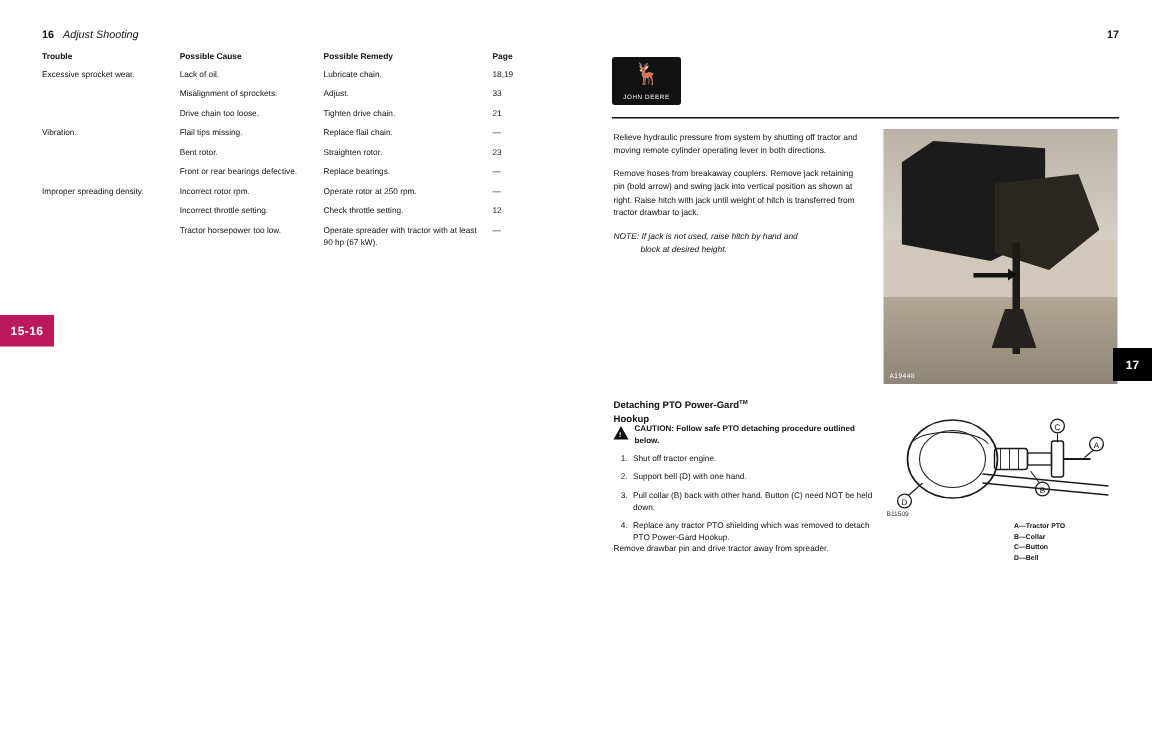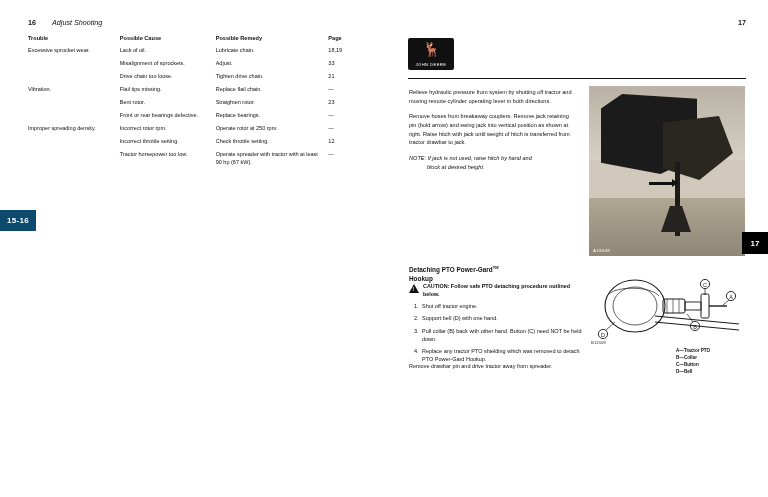--- a/index.html
+++ b/index.html
@@ -33,21 +33,21 @@
   .lp-header {
     position: absolute;
     left: 28px;
     top: 18px;
     font-size: 7.2px;
     color: #111;
     white-space: nowrap;
   }
   .lp-header .pg {
     font-weight: bold;
-    margin-right: 16px;
+    margin-right: 6px;
   }
   .lp-header .ti {
     font-style: italic;
   }
 
   table.trouble {
     position: absolute;
     left: 28px;
     top: 34px;
     width: 340px;
@@ -74,21 +74,21 @@
   table.trouble col.c4 { width: 38px; }
   td.pagecol, th.pagecol { text-align: left; }
   .rowgap td { padding-bottom: 9px; }
 
   .tab-left {
     position: absolute;
     left: 0;
     top: 210px;
     width: 36px;
     height: 21px;
-    background: #0c4a6e;
+    background: #be185d;
     color: #fff;
     font-size: 8px;
     font-weight: bold;
     display: flex;
     align-items: center;
     justify-content: center;
     letter-spacing: 0.3px;
   }
 
   

